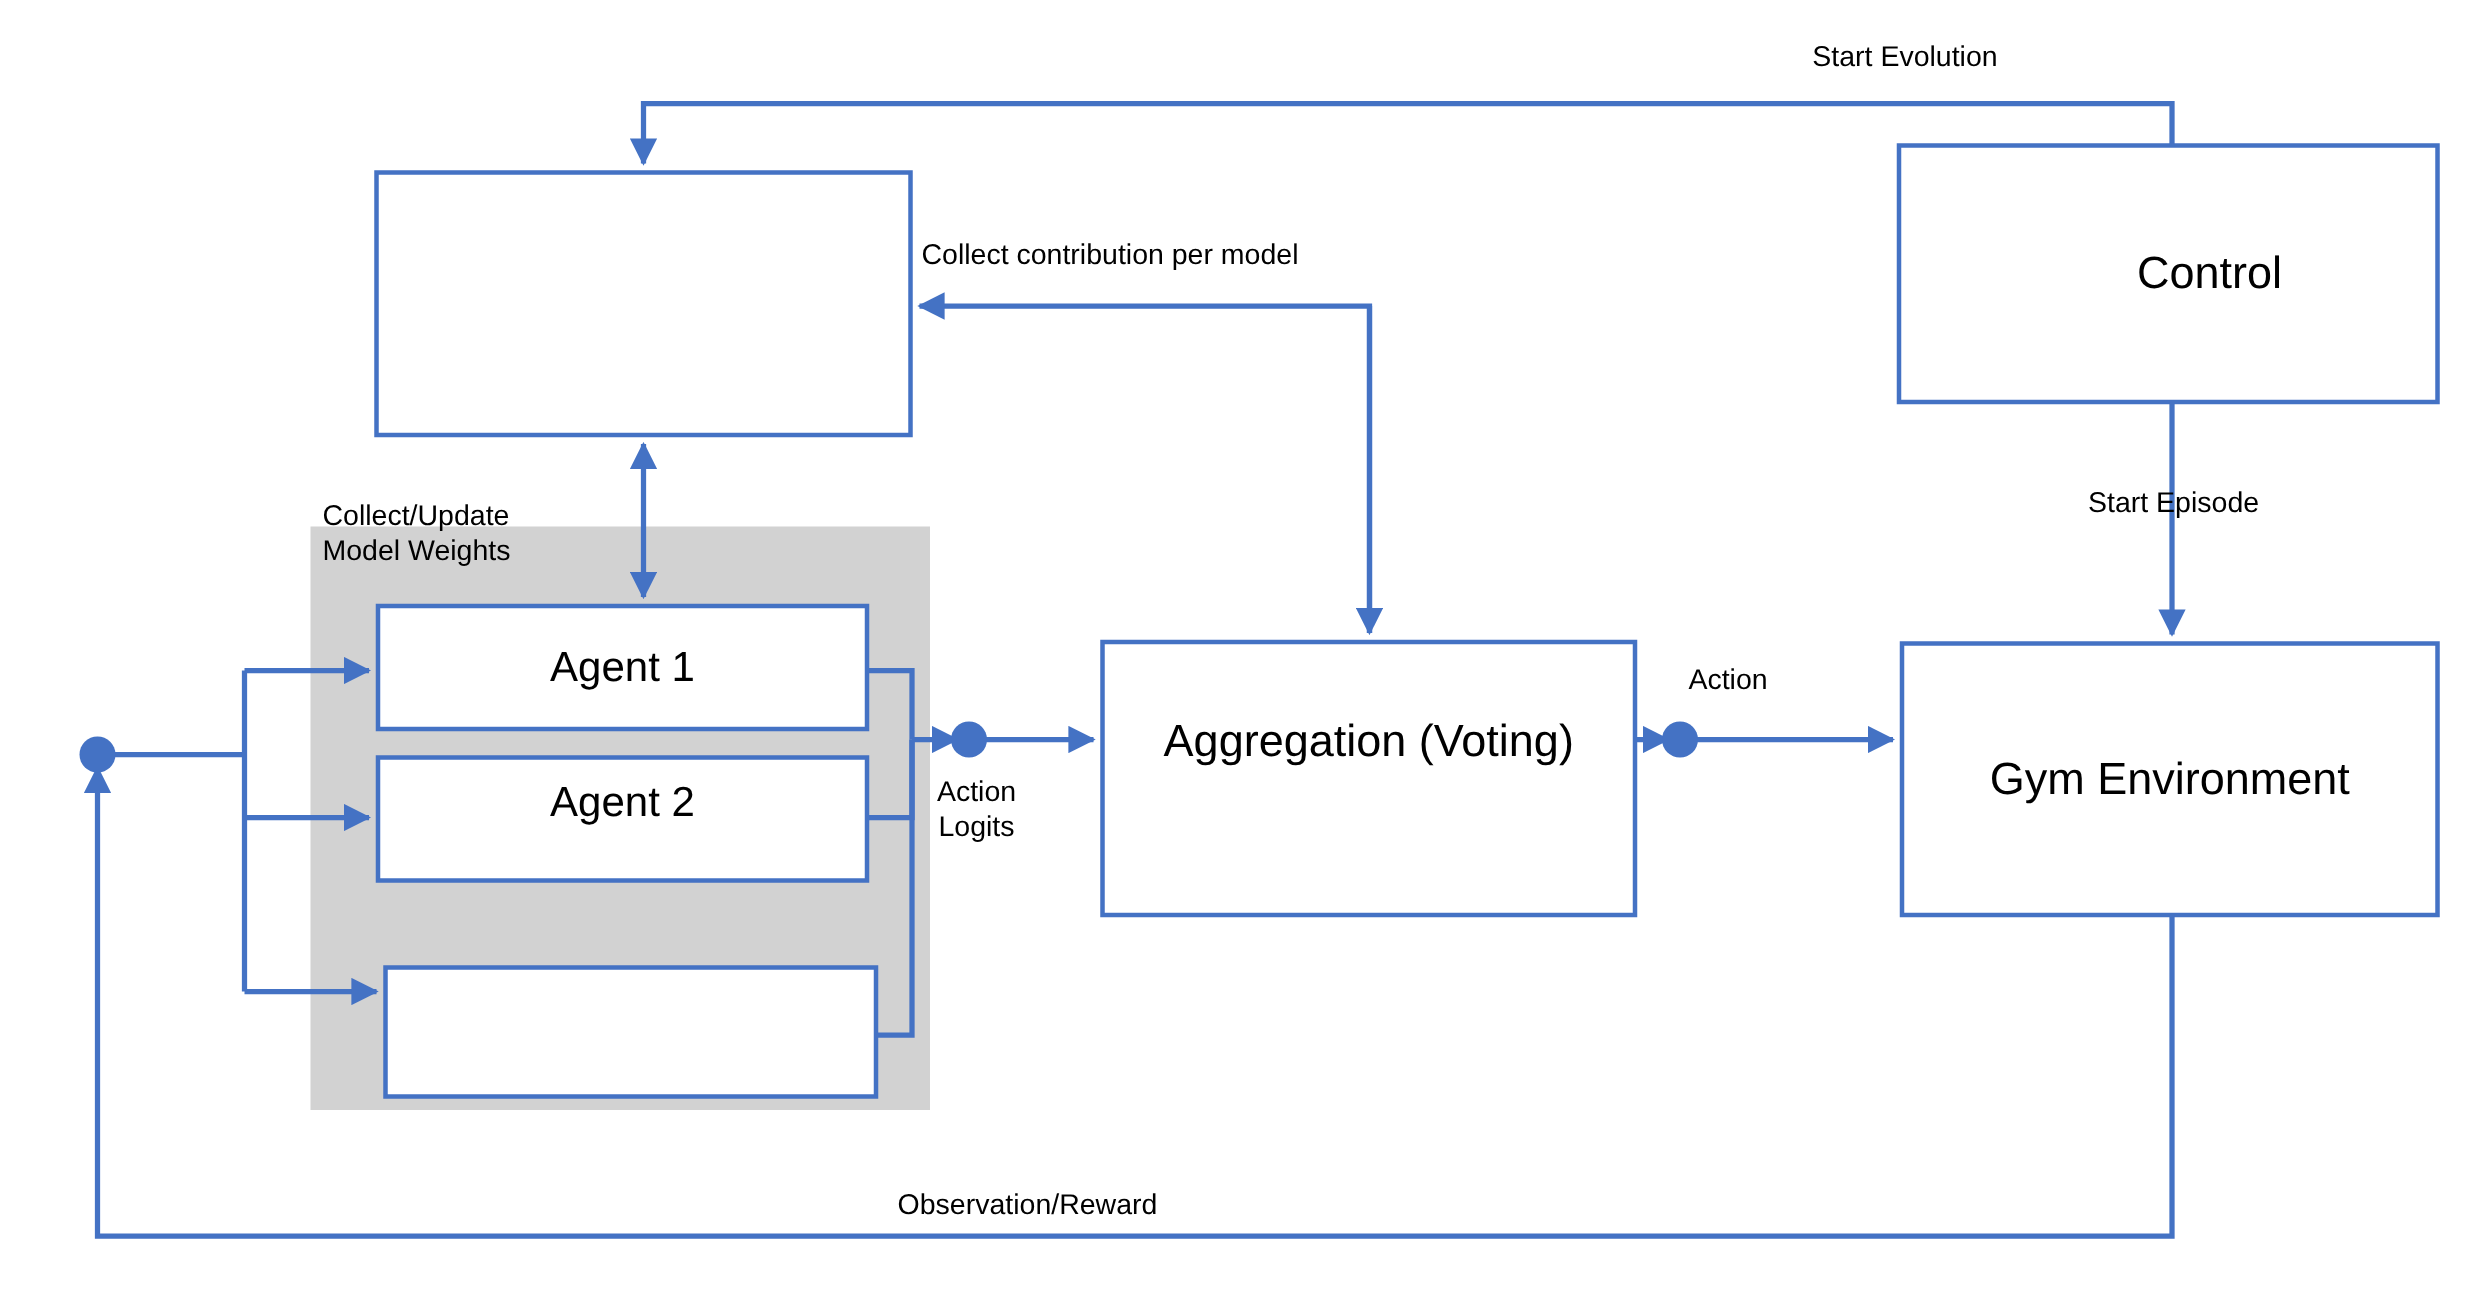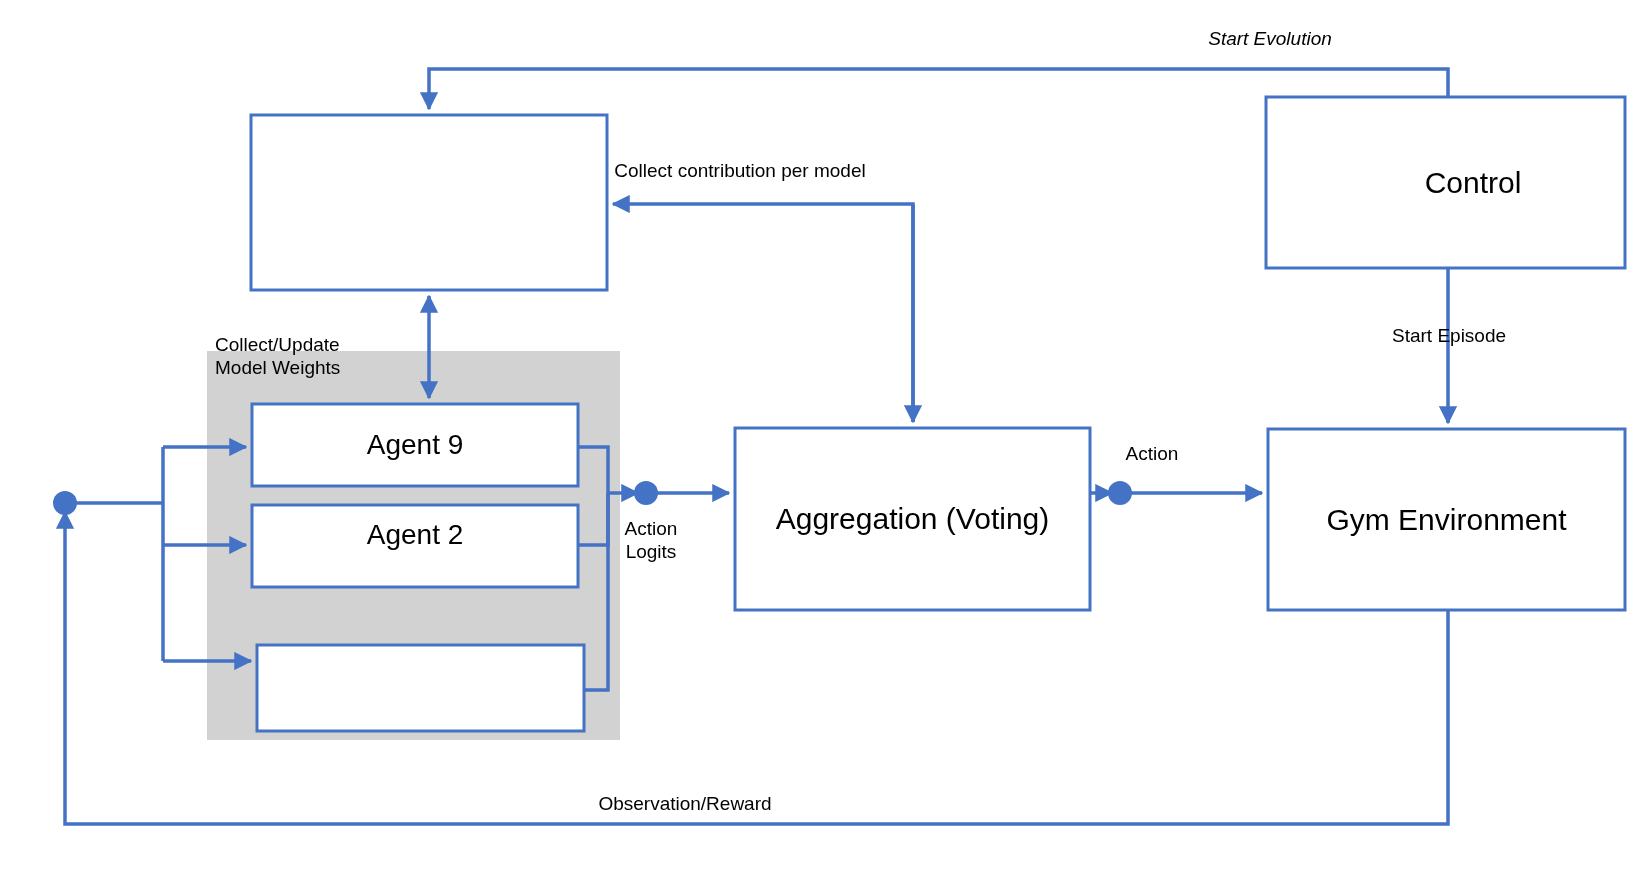--- a/index.html
+++ b/index.html
@@ -102,30 +102,30 @@
     <path d="M 1448 610 L 1448 824 L 65 824 L 65 512" fill="none" stroke="#4472C4" stroke-width="3.5" marker-end="url(#arrow)"></path>
 
     <circle cx="65" cy="503" r="12" fill="#4472C4"></circle>
     <circle cx="646" cy="493" r="12" fill="#4472C4"></circle>
     <circle cx="1120" cy="493" r="12" fill="#4472C4"></circle>
   </svg>
 
 
   <div class="node-label big-label" style="left:1266px; top:97px; width:414px; height:171px;">Control</div>
 
-  <div class="node-label agent-label" style="left:252px; top:404px; width:326px; height:82px;">Agent 9</div>
+  <div class="node-label agent-label" style="left:252px; top:404px; width:326px; height:82px;">Agent 1</div>
 
   <div class="node-label agent-label" style="left:252px; top:505px; width:326px; height:60px;">Agent 2</div>
 
 
-  <div class="node-label big-label" style="left:735px; top:428px; width:355px; height:182px;">Aggregation (Voting)</div>
+  <div class="node-label big-label" style="left:735px; top:404px; width:355px; height:182px;">Aggregation (Voting)</div>
 
   <div class="node-label big-label" style="left:1268px; top:429px; width:357px; height:181px;">Gym Environment</div>
 
-  <div class="edge-label small-label" style="left:1130px; top:28px; width:280px;font-style:italic;">Start Evolution</div>
+  <div class="edge-label small-label" style="left:1130px; top:28px; width:280px;">Start Evolution</div>
 
   <div class="edge-label small-label" style="left:590px; top:160px; width:300px;">Collect contribution per model</div>
 
   <div class="edge-label small-label" style="left:215px; top:298px; width:200px; text-align:left;margin-top:36px;">Collect/Update
 Model Weights</div>
 
   <div class="edge-label small-label" style="left:606px; top:518px; width:90px;">Action
 Logits</div>
 
   <div class="edge-label small-label" style="left:1097px; top:443px; width:110px;">Action</div>

